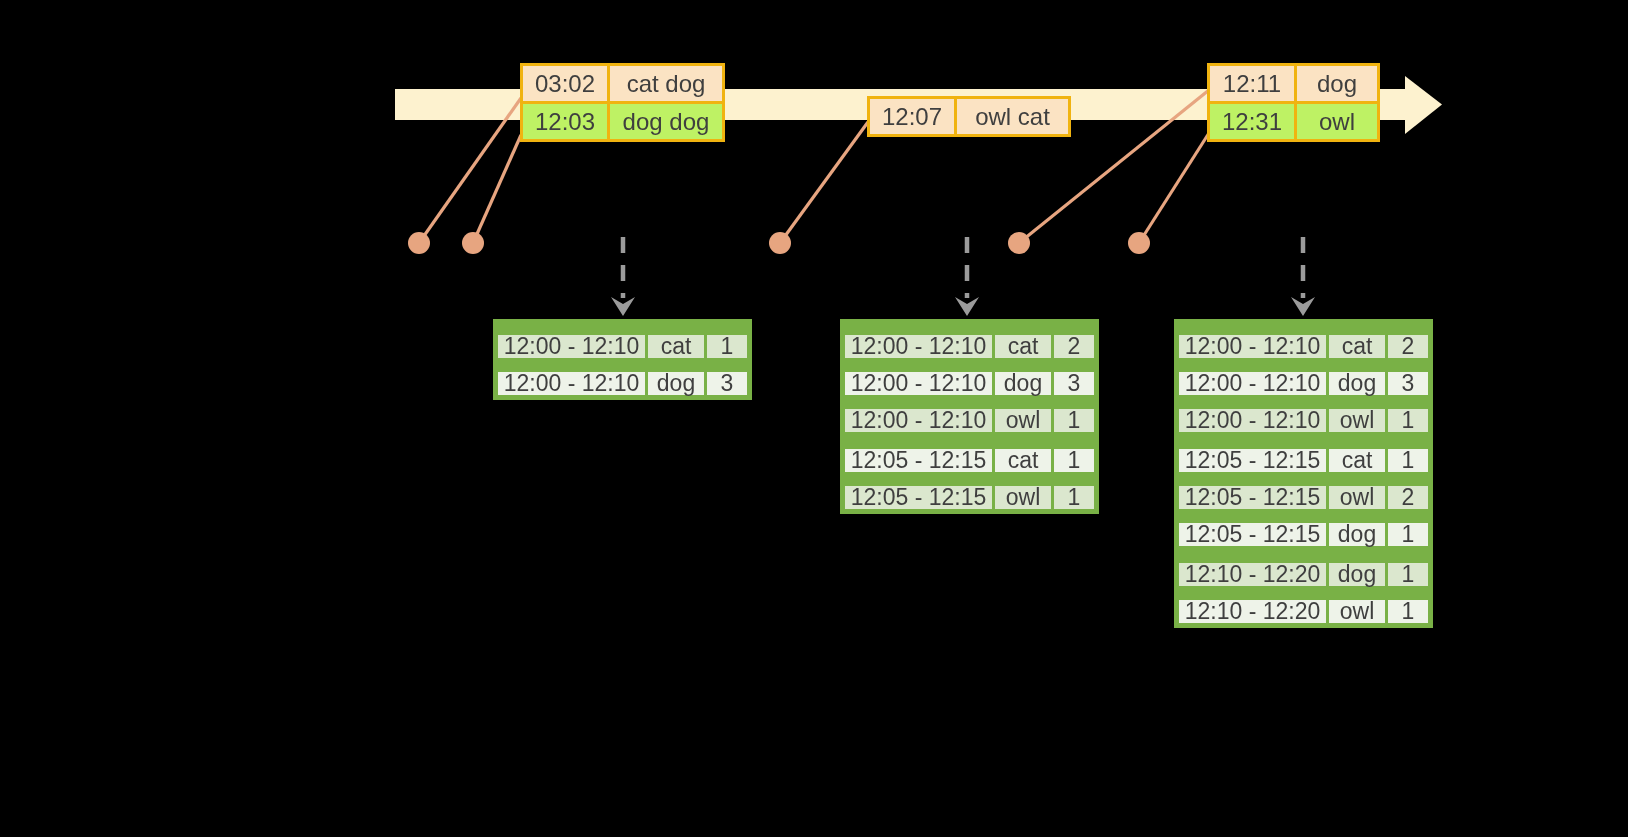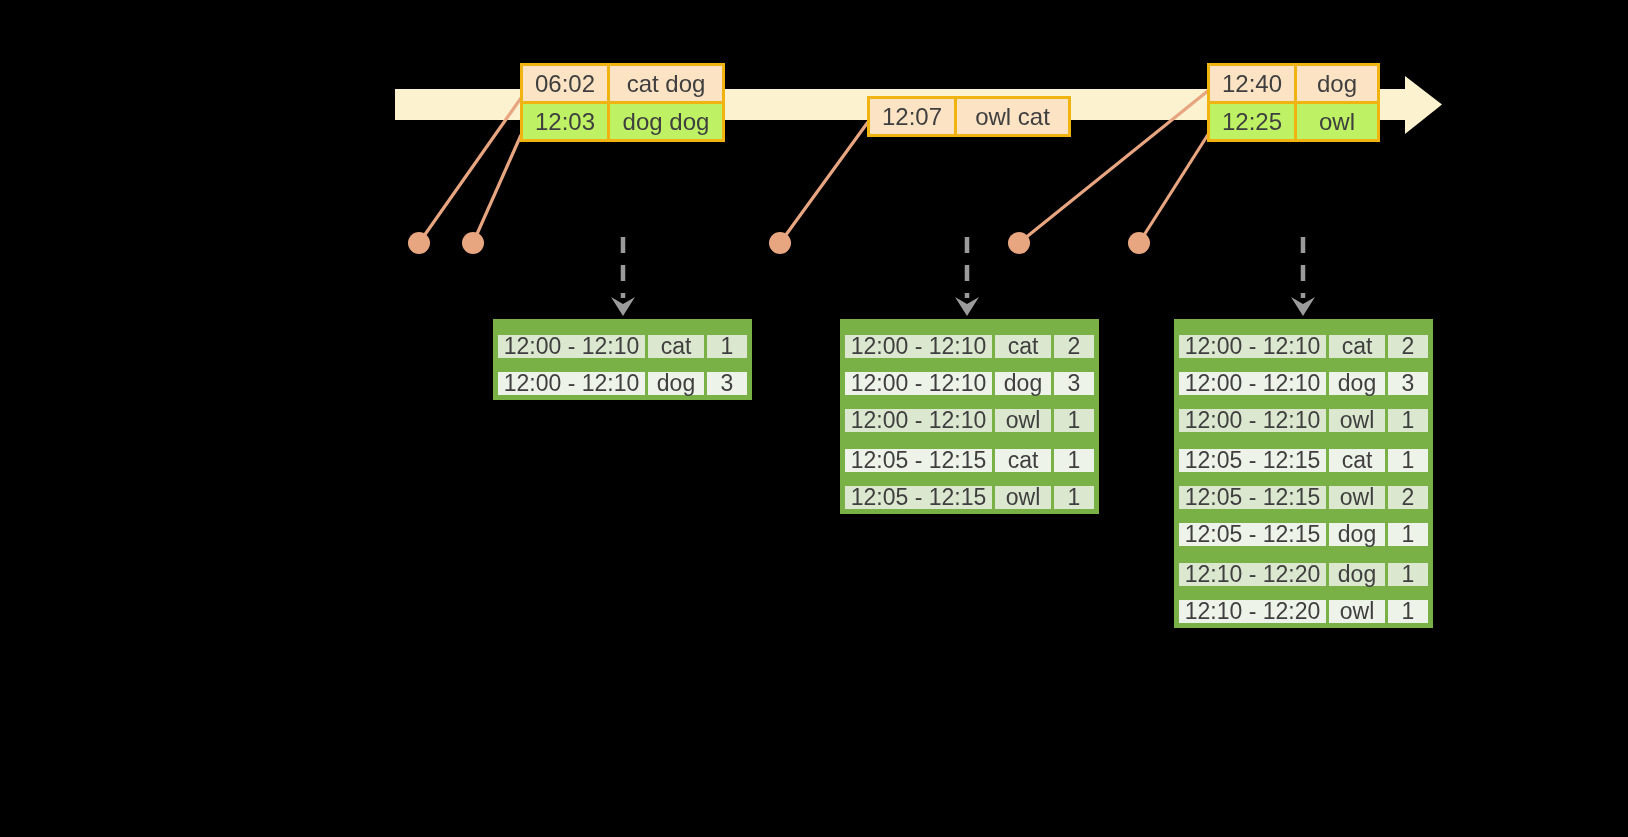--- a/index.html
+++ b/index.html
@@ -76,43 +76,43 @@
       <line x1="967" y1="237" x2="967" y2="298" stroke="#9b9b9b" stroke-width="4.5" stroke-dasharray="16 12"></line>
       <path d="M 955 297 L 967 316 L 979 297 L 967 304 Z" fill="#9b9b9b"></path>
 
       <line x1="1303" y1="237" x2="1303" y2="298" stroke="#9b9b9b" stroke-width="4.5" stroke-dasharray="16 12"></line>
       <path d="M 1291 297 L 1303 316 L 1315 297 L 1303 304 Z" fill="#9b9b9b"></path>
     </g>
   </svg>
 
   <div class="etable" style="left:520px;top:63px;width:205px">
     <div class="erow">
-      <div class="ecell etime pdark">06:02</div>
+      <div class="ecell etime pdark">03:02</div>
       <div class="ecell ewords pdark">cat dog</div>
     </div>
     <div class="erow">
       <div class="ecell etime plight">12:03</div>
       <div class="ecell ewords plight">dog dog</div>
     </div>
   </div>
 
   <div class="etable" style="left:867px;top:96px;width:204px">
     <div class="erow">
       <div class="ecell etime pdark">12:07</div>
       <div class="ecell ewords pdark">owl cat</div>
     </div>
   </div>
 
   <div class="etable" style="left:1207px;top:63px;width:173px">
     <div class="erow">
-      <div class="ecell etime pdark">12:40</div>
+      <div class="ecell etime pdark">12:11</div>
       <div class="ecell ewords pdark">dog</div>
     </div>
     <div class="erow">
-      <div class="ecell etime plight">12:25</div>
+      <div class="ecell etime plight">12:31</div>
       <div class="ecell ewords plight">owl</div>
     </div>
   </div>
 
   <div class="gtable" style="left:493px;top:319px">
     <div class="grow">
       <div class="gcell gwindow gdark">12:00 - 12:10</div>
       <div class="gcell gword gdark">cat</div>
       <div class="gcell gcount gdark">1</div>
     </div>

